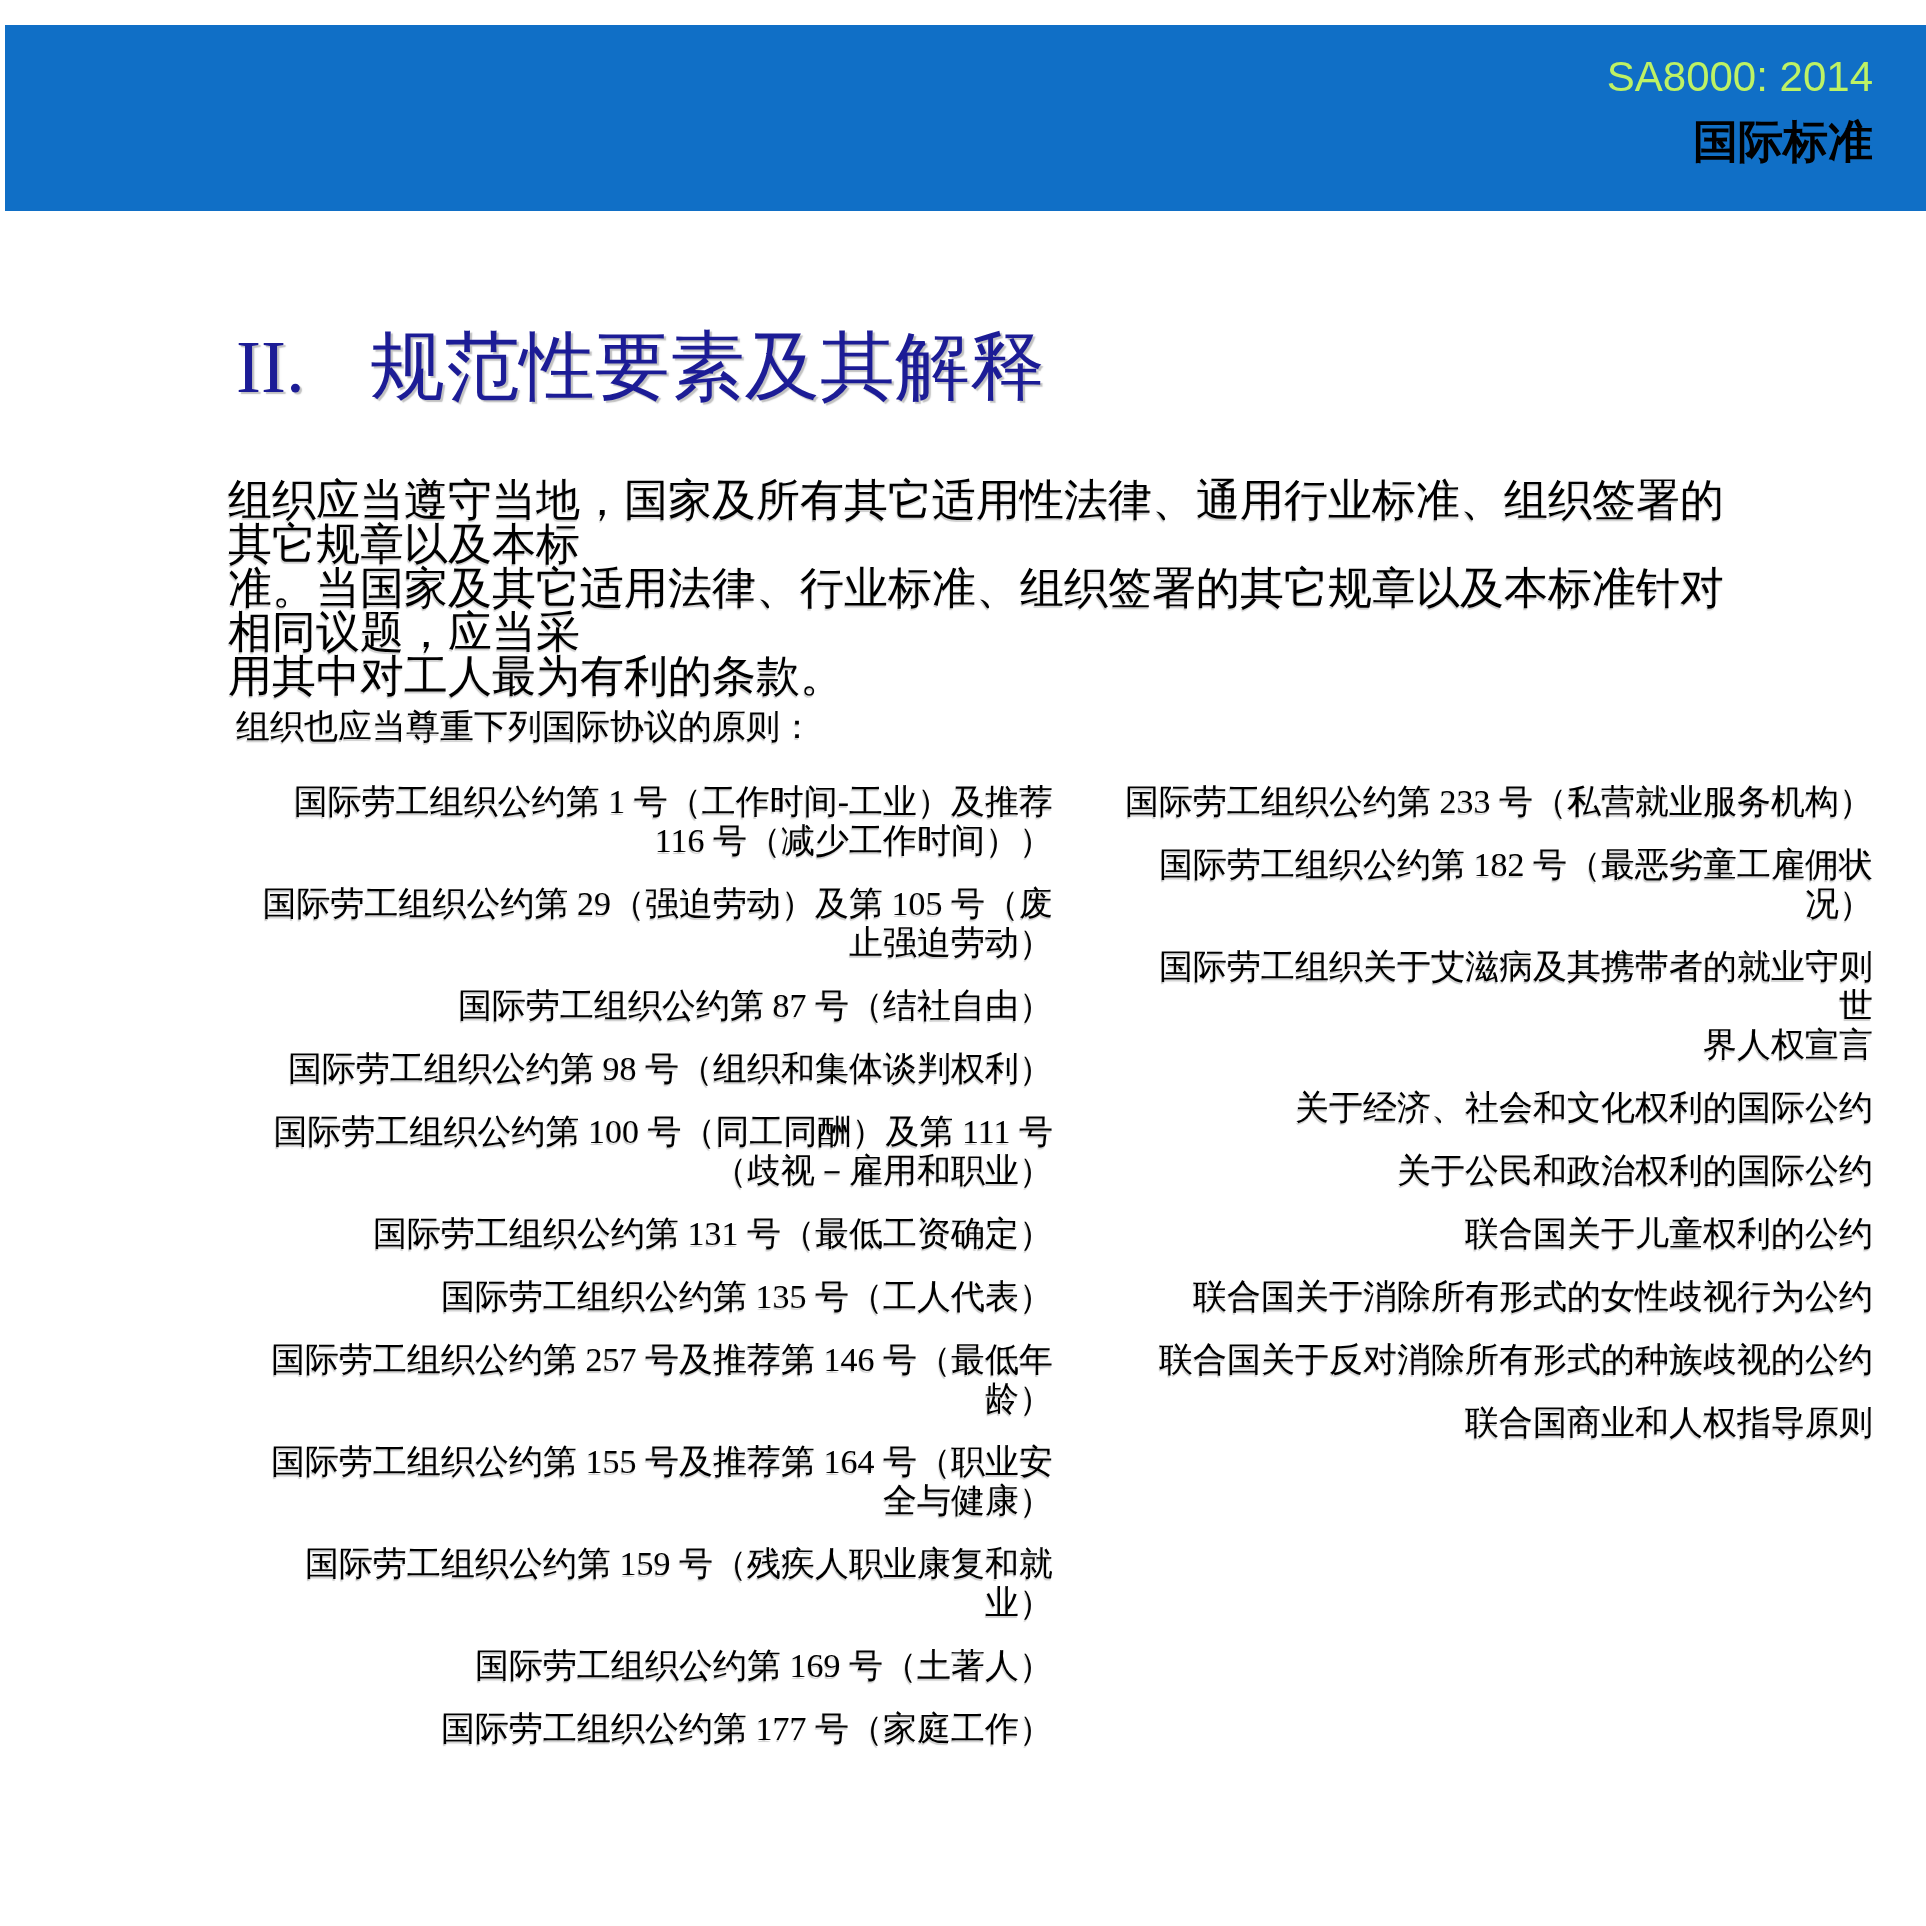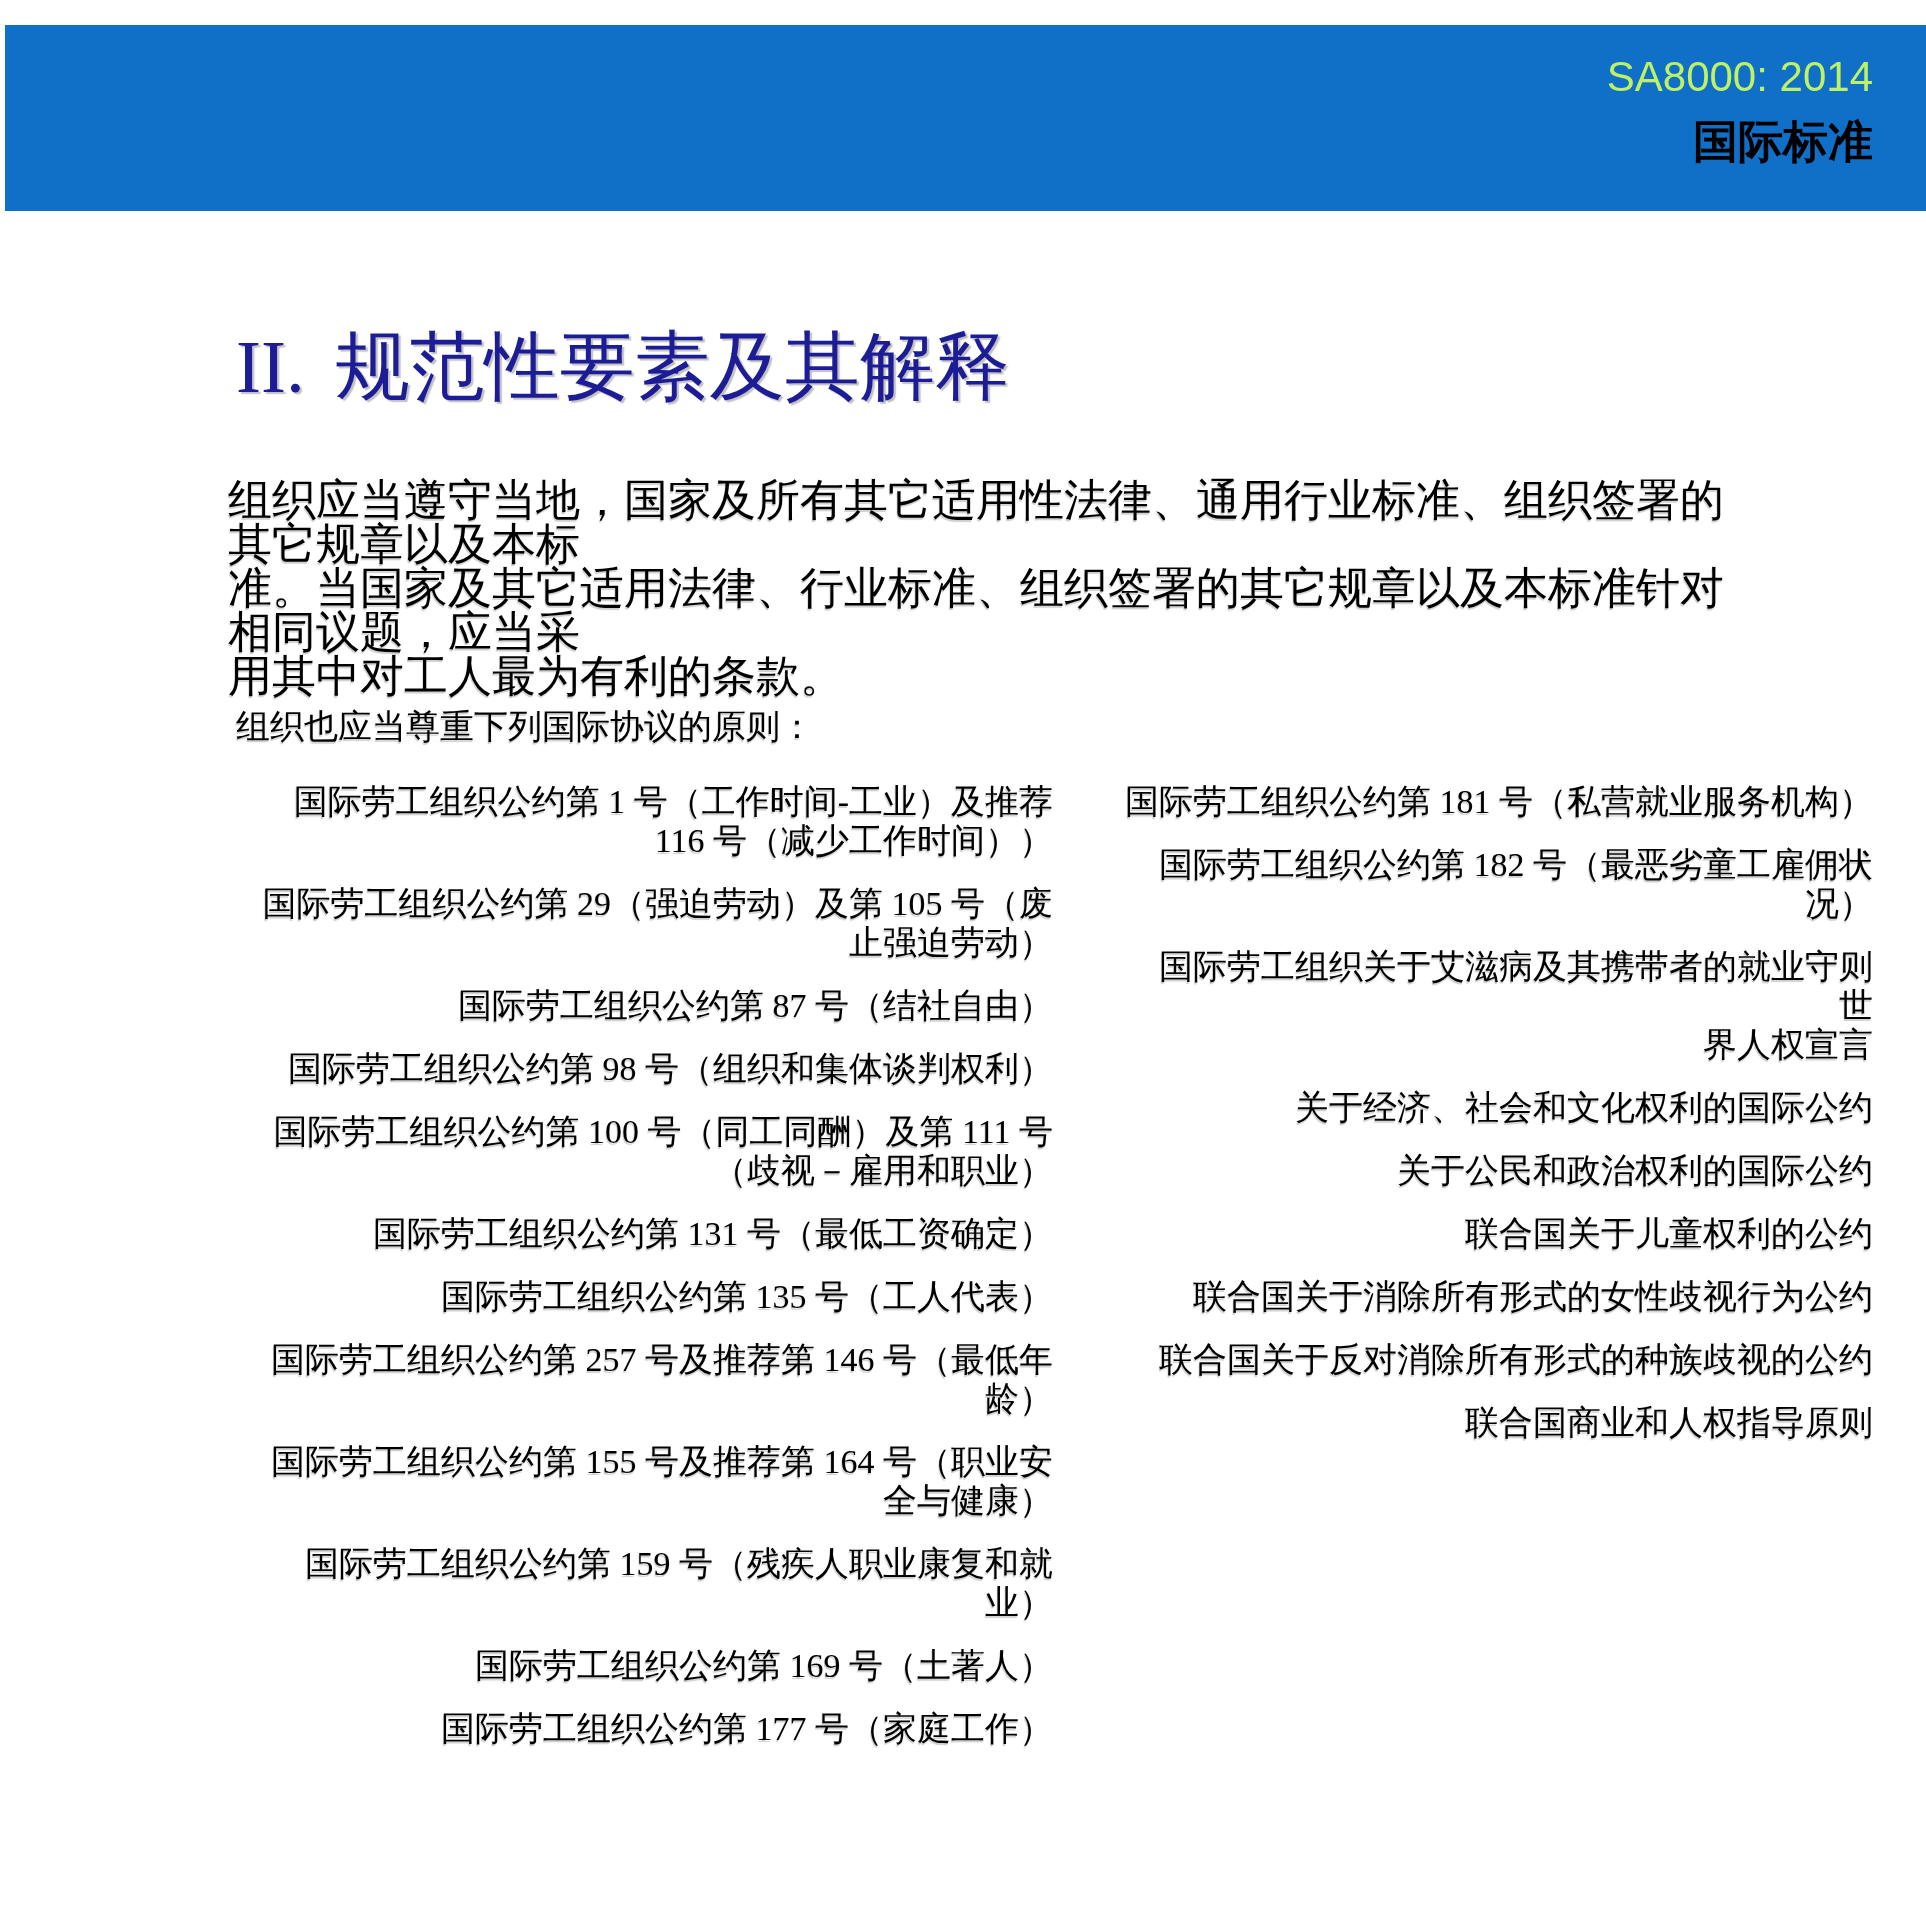--- a/index.html
+++ b/index.html
@@ -46,21 +46,21 @@
     left: 236px;
     top: 326px;
     margin: 0;
     font-size: 75px;
     font-weight: normal;
     line-height: 81px;
     white-space: nowrap;
     color: #1C1C96;
     text-shadow: 2.3px 2.3px 1.2px rgba(140,140,140,0.55);
   }
-  .title-text { margin-left: 30px; }
+  .title-text { margin-left: 65px; }
 
   
   .para {
     position: absolute;
     left: 228px;
     top: 479px;
     width: 1525px;
     margin: 0;
     font-size: 44px;
     line-height: 44px;
@@ -150,21 +150,21 @@
       </div>
       <div class="list-item">
         <div class="line">国际劳工组织公约第 169 号（土著人）</div>
       </div>
       <div class="list-item">
         <div class="line">国际劳工组织公约第 177 号（家庭工作）</div>
       </div>
     </div>
   <div class="col col-right">
       <div class="list-item">
-        <div class="line">国际劳工组织公约第 181 号（私营就业服务机构）</div>
+        <div class="line">国际劳工组织公约第 233 号（私营就业服务机构）</div>
       </div>
       <div class="list-item">
         <div class="line">国际劳工组织公约第 182 号（最恶劣童工雇佣状况）</div>
       </div>
       <div class="list-item">
         <div class="line">国际劳工组织关于艾滋病及其携带者的就业守则 世</div>
         <div class="line">界人权宣言</div>
       </div>
       <div class="list-item">
         <div class="line">关于经济、社会和文化权利的国际公约</div>

